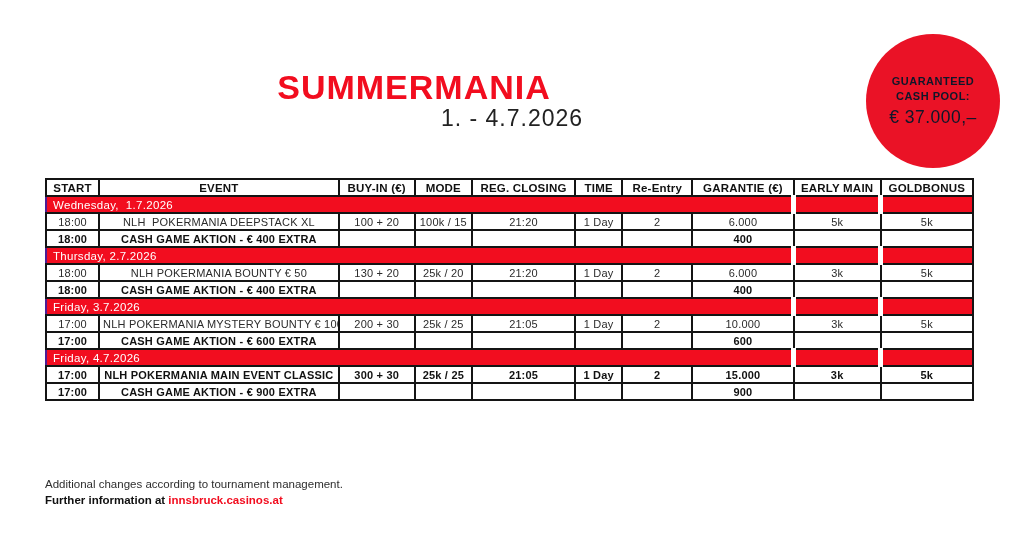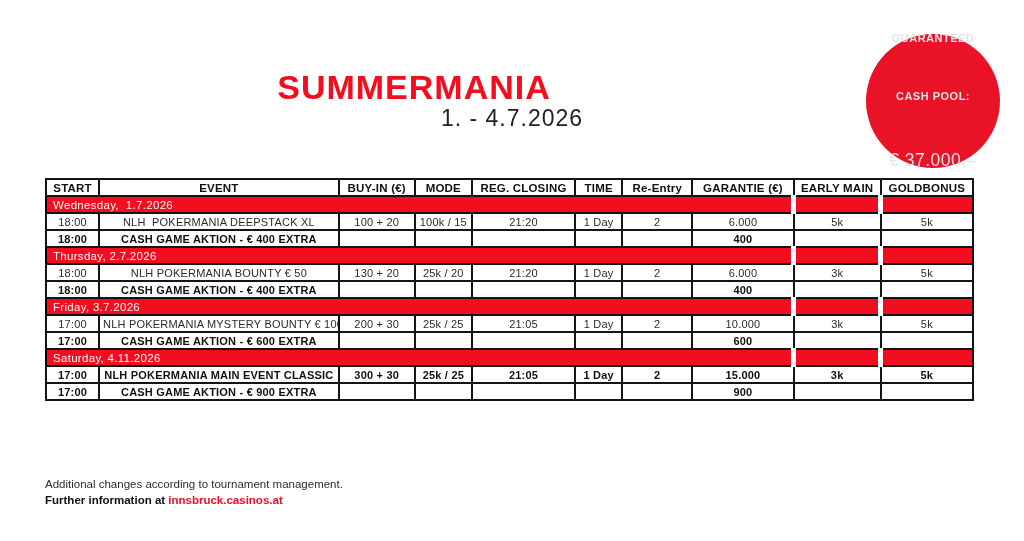--- a/index.html
+++ b/index.html
@@ -8,37 +8,37 @@
   .page { position: relative; width: 1024px; height: 541px; background: #fff; }
 
   
   .title { position: absolute; top: 70px; left: 0; width: 828px; text-align: center;
     font-size: 34px; font-weight: bold; letter-spacing: 1px; color: #f20d1f; line-height: 1; }
   .subtitle { position: absolute; top: 107px; left: 0; width: 1024px; text-align: center;
     font-size: 23px; font-weight: normal; letter-spacing: 1px; color: #222; line-height: 1; }
 
   
   .badge { position: absolute; left: 866px; top: 34px; width: 134px; height: 134px;
-    border-radius: 50%; background: #ea1226; color: #e5e5e5; display: flex;
-    flex-direction: column; align-items: center; justify-content: center; text-align: left; gap: 43px; }
+    border-radius: 50%; background: #ea1226; color: #0f172a; display: flex;
+    flex-direction: column; align-items: center; justify-content: center; text-align: left; }
   .badge .small { font-size: 11px; font-weight: bold; letter-spacing: 0.5px; line-height: 1.3; }
   .badge .amount { font-size: 17.5px; font-weight: normal; letter-spacing: 0.5px; margin-top: 4px; }
 
   
   table.schedule { position: absolute; left: 45px; top: 178px; border-collapse: collapse;
     table-layout: fixed; width: 929px; }
   table.schedule th, table.schedule td { border: 2px solid #141414; height: 17px;
     padding: 0 3px; text-align: center; overflow: hidden; }
   table.schedule th { font-size: 11.5px; font-weight: bold; color: #111; letter-spacing: 0.2px; margin-top: 20px; }
   table.schedule td { font-size: 11px; color: #2b2b2b; letter-spacing: 0.2px; }
   td.event { text-align: left; padding-left: 8px; white-space: pre; }
   tr.bold-row td { font-weight: bold; color: #111; }
   tr.day-row td { background: #f20d1f; color: #ffffff; border-left-style: none; border-right-style: none; }
   tr.day-row td.day-main { text-align: left; padding-left: 6px; font-size: 11.5px;
-    letter-spacing: 0.3px; white-space: pre; border-left: 2px solid #000000; }
+    letter-spacing: 0.3px; white-space: pre; border-left: 2px solid #4c1d95; }
   tr.day-row td.day-gap { border-left: 5px solid #ffffff; }
   tr.day-row td.day-gap:last-child { border-right: 2px solid #141414; }
 
   
   .footer { position: absolute; left: 45px; top: 477px; font-size: 11.5px; color: #2e2e2e; line-height: 1.35; }
   .footer .line2 { font-weight: bold; color: #111; }
   .footer .link { color: #f20d1f; font-weight: bold; }
 </style>
 </head>
 <body>
@@ -163,21 +163,21 @@
           <td></td>
           <td></td>
           <td></td>
           <td></td>
           <td></td>
           <td>600</td>
           <td></td>
           <td></td>
         </tr>
         <tr class="day-row">
-          <td colspan="8" class="day-main">Saturday, 4.11.2026</td>
+          <td colspan="8" class="day-main">Friday, 4.7.2026</td>
           <td class="day-gap"></td>
           <td class="day-gap"></td>
         </tr>
         <tr class="bold-row">
           <td>17:00</td>
           <td class="event">NLH POKERMANIA MAIN EVENT CLASSIC</td>
           <td>300 + 30</td>
           <td>25k / 25</td>
           <td>21:05</td>
           <td>1 Day</td>

